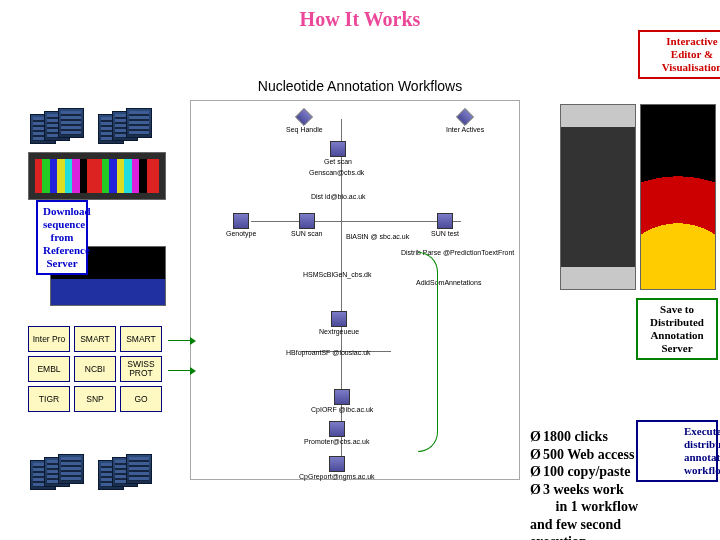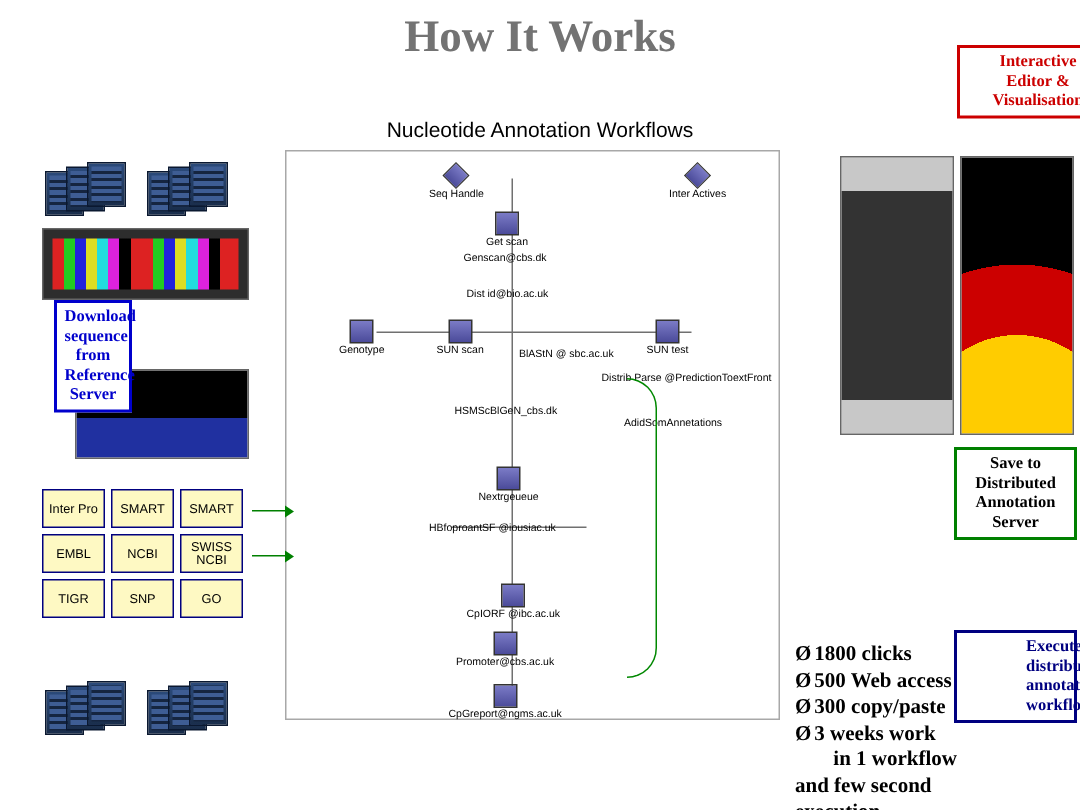--- a/index.html
+++ b/index.html
@@ -4,21 +4,21 @@
 <style>
   * { margin: 0; padding: 0; box-sizing: border-box; }
   body {
     width: 720px; height: 540px;
     font-family: "Times New Roman", serif;
     background: #fff;
     position: relative; overflow: hidden;
   }
   .title {
     position: absolute; top: 8px; left: 0; width: 100%;
-    text-align: center; font-size: 30px; font-weight: bold; color: #737373;
+    text-align: center; font-size: 20px; font-weight: bold; color: #ec4899;
   }
   .subtitle {
     position: absolute; top: 78px; left: 0; width: 100%;
     text-align: center; font-size: 14px; font-family: Verdana, sans-serif; color: #000;
   }
 
   
   .cluster {
     position: absolute; width: 60px; height: 38px;
   }
@@ -153,21 +153,21 @@
 from
 Reference
 Server</div>
 
 <div class="dbgrid">
   <div class="dbcell">Inter Pro</div>
   <div class="dbcell">SMART</div>
   <div class="dbcell">SMART</div>
   <div class="dbcell">EMBL</div>
   <div class="dbcell">NCBI</div>
-  <div class="dbcell">SWISS NCBI</div>
+  <div class="dbcell">SWISS PROT</div>
   <div class="dbcell">TIGR</div>
   <div class="dbcell">SNP</div>
   <div class="dbcell">GO</div>
 </div>
 
 <div class="shot panel" style="left:560px; top:104px; width:76px; height:186px;"></div>
 <div class="shot waves" style="left:640px; top:104px; width:76px; height:186px;"></div>
 
 <div class="labelbox green" style="left:636px; top:298px; width:82px; white-space:pre-line; font-weight:bold;">Save to
 Distributed
@@ -209,18 +209,18 @@
 </div>
 
 <div class="brace" style="left:418px; top:252px; width:20px; height:200px;"></div>
 
 <div class="green-box-arrow" style="left:168px; top:340px; width:24px;"></div>
 <div class="green-box-arrow" style="left:168px; top:370px; width:24px;"></div>
 
 <div class="stats">
   <div class="bullet"><span>1800 clicks</span></div>
   <div class="bullet"><span>500 Web access</span></div>
-  <div class="bullet"><span>300 copy/paste</span></div>
+  <div class="bullet"><span>100 copy/paste</span></div>
   <div class="bullet"><span>3 weeks work</span></div>
   <div style="padding-left:12px;text-align:right;">in 1 workflow</div>
   <div>and few second</div>
   <div>execution</div>
 </div>
 
 </body></html>

